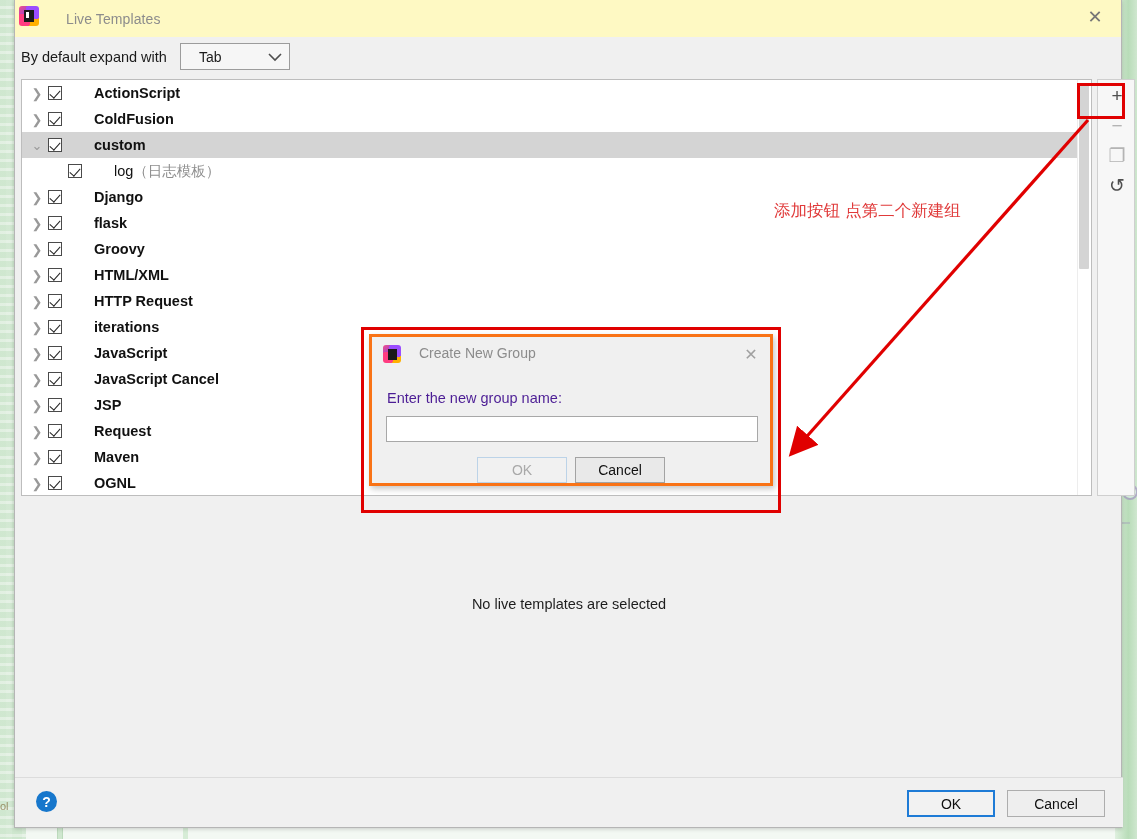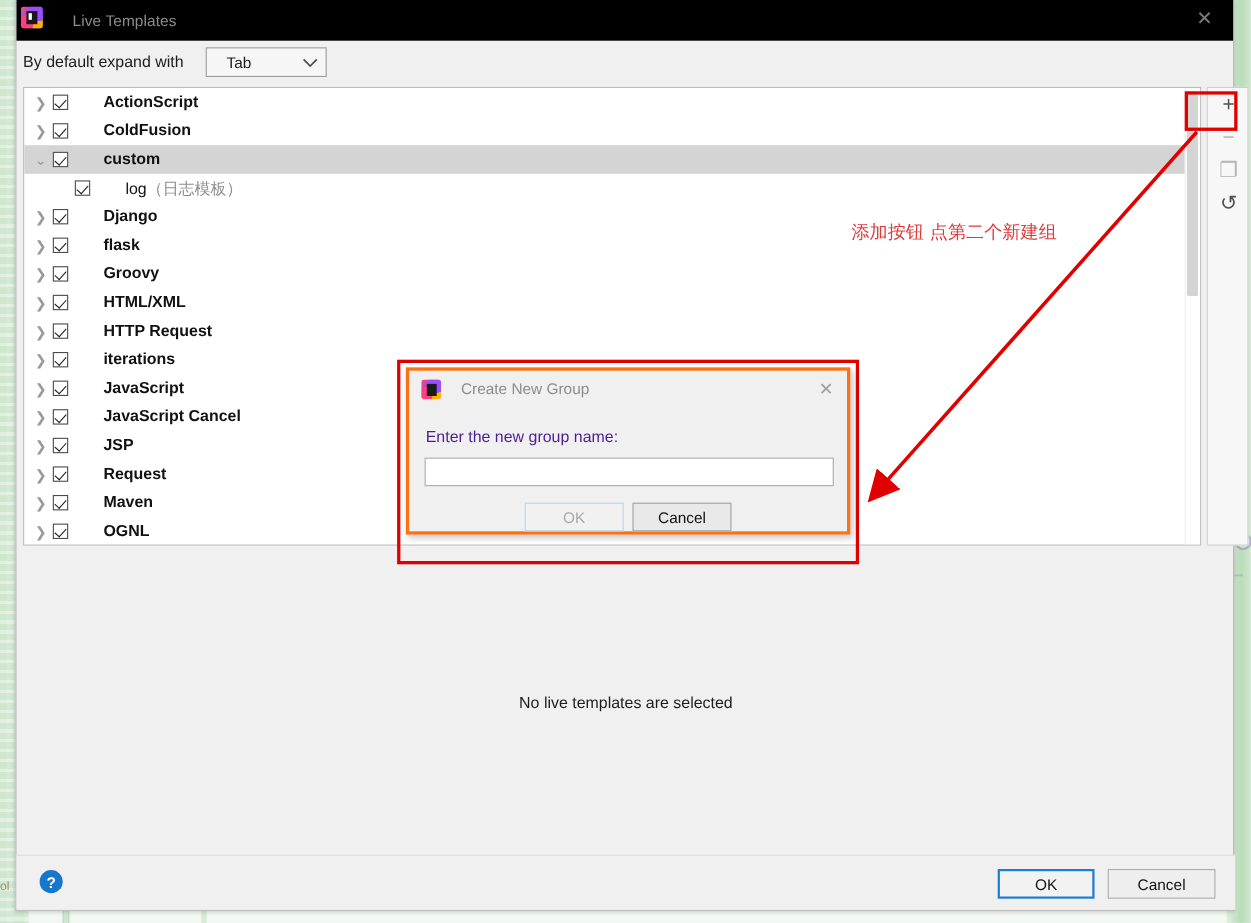--- a/index.html
+++ b/index.html
@@ -66,21 +66,21 @@
     background: #f0f0f0;
     border: 1px solid #b5b5b5;
     border-top: none;
     box-shadow: 0 1px 4px rgba(0,0,0,.18);
   }
 
   
   #titlebar {
     position: relative;
     height: 37px;
-    background: #000000;
+    background: #fef9c3;
     display: flex; align-items: center;
   }
   #app-icon {
     position: absolute; left: 4px; top: 6px;
     width: 20px; height: 20px;
     border-radius: 3px;
     background:
       radial-gradient(circle at 18% 78%, #ff3d81 0 34%, transparent 35%),
       radial-gradient(circle at 78% 22%, #9b4dff 0 40%, transparent 41%),
       radial-gradient(circle at 86% 86%, #ffb000 0 32%, transparent 33%),
@@ -106,21 +106,21 @@
   #close-btn {
     position: absolute; right: 6px; top: 2px;
     width: 40px; height: 30px;
     display: flex; align-items: center; justify-content: center;
     color: #777; font-size: 18px; line-height: 1; cursor: default;
   }
 
   
   #expand-row {
     position: absolute; left: 6px; top: 43px;
-    display: flex; align-items: center; gap: 20px;
+    display: flex; align-items: center; gap: 13px;
   }
   #expand-label { font-size: 14.5px; color: #1b1b1b; }
   #expand-select {
     width: 110px; height: 27px;
     background: #f6f6f6;
     border: 1px solid #9c9c9c;
     display: flex; align-items: center;
     padding: 0 18px;
     font-size: 14px; color: #1b1b1b;
     position: relative;
@@ -224,21 +224,21 @@
   
   #arrow-svg {
     position: absolute; left: 0; top: 0;
     width: 1137px; height: 839px;
     pointer-events: none; z-index: 30;
   }
 
   
   #empty-msg {
     position: absolute;
-    left: 0; top: 632px; width: 1108px;
+    left: 0; top: 596px; width: 1108px;
     text-align: center;
     font-size: 14.5px; color: #1d1d1d;
   }
 
   
   #bottom-bar {
     position: absolute; left: 0; bottom: 0;
     width: 1108px; height: 50px;
     background: #f0f0f0;
     border-top: 1px solid #dcdcdc;

